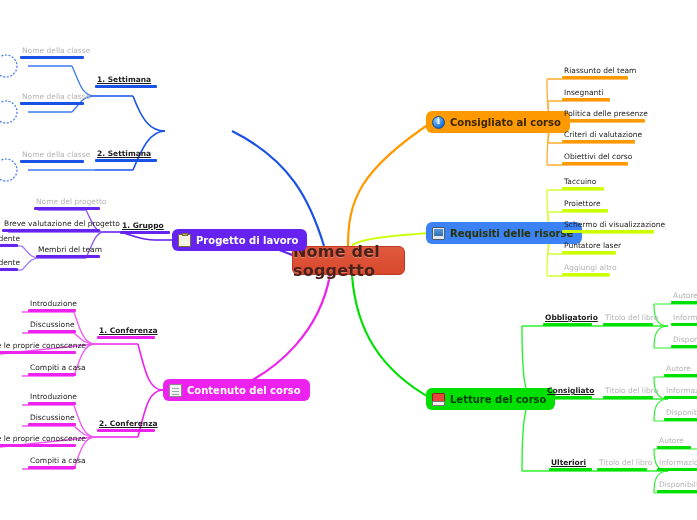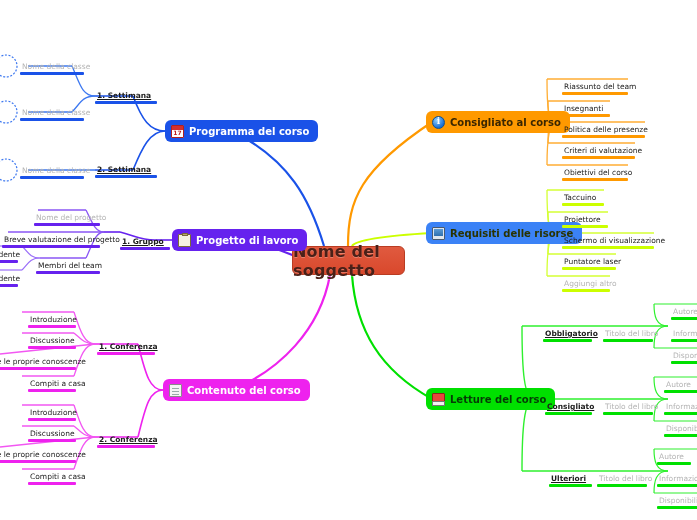--- a/index.html
+++ b/index.html
@@ -56,21 +56,21 @@
   .ic-clip{background:#f6f2e2;border:1px solid #7a6a3a;border-radius:1px;box-sizing:border-box;}
   .ic-clip::after{content:"";position:absolute;left:3px;top:-2px;width:6px;height:3px;
            background:#b9a96d;border:1px solid #7a6a3a;box-sizing:border-box;}
   .ic-cal{background:#ffffff;border:1px solid #b02020;border-radius:1px;box-sizing:border-box;overflow:hidden;}
   .ic-cal::before{content:"";position:absolute;left:0;top:0;right:0;height:4px;background:#d32f2f;}
   .ic-cal::after{content:"17";position:absolute;left:0;right:0;top:3px;text-align:center;
            font-size:6px;font-weight:bold;color:#c02020;line-height:8px;}
 
   
   .leaf{position:absolute;font-size:7.5px;white-space:nowrap;color:#1b1b1b;line-height:9px;}
-  .leaf .tx{display:block;padding:0 2px 1px 2px;margin-top:16px;}
+  .leaf .tx{display:block;padding:0 2px 1px 2px;}
   .leaf .bar{display:block;height:3px;border-radius:1px;}
   .leaf.grey .tx{color:#b4b4b4;}
   .leaf.bold .tx{font-weight:bold;text-decoration:underline;}
 </style>
 </head>
 <body>
 
 <div id="canvas">
 
   <svg class="links">
@@ -194,24 +194,20 @@
   <div class="mainnode n-cont">
     <span class="ico ic-page"></span>
     <span>Contenuto del corso</span>
   </div>
 
   <div class="mainnode n-prog">
     <span class="ico ic-clip"></span>
     <span>Progetto di lavoro</span>
   </div>
 
-  <div class="mainnode n-prgm">
-    <span class="ico ic-cal"></span>
-    <span>Programma del corso</span>
-  </div>
 
   <div class="leaf bold" style="left:95px;top:75px;width:62px">
     <span class="tx">1. Settimana</span>
     <span class="bar" style="background:#1a52e8"></span>
   </div>
   <div class="leaf bold" style="left:95px;top:149px;width:62px">
     <span class="tx">2. Settimana</span>
     <span class="bar" style="background:#1a52e8"></span>
   </div>
   <div class="leaf grey" style="left:20px;top:46px;width:64px">

